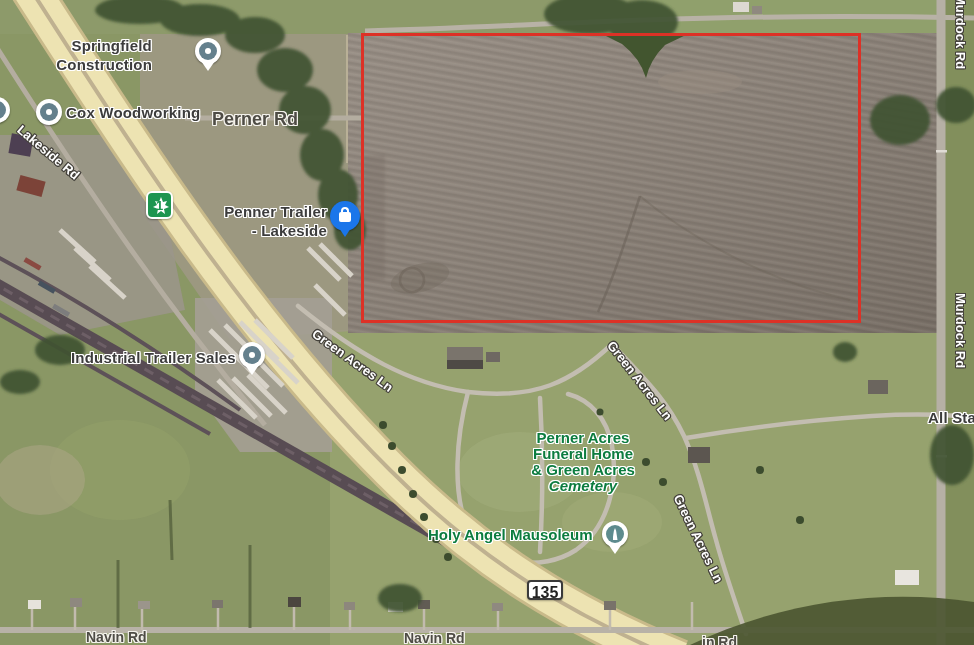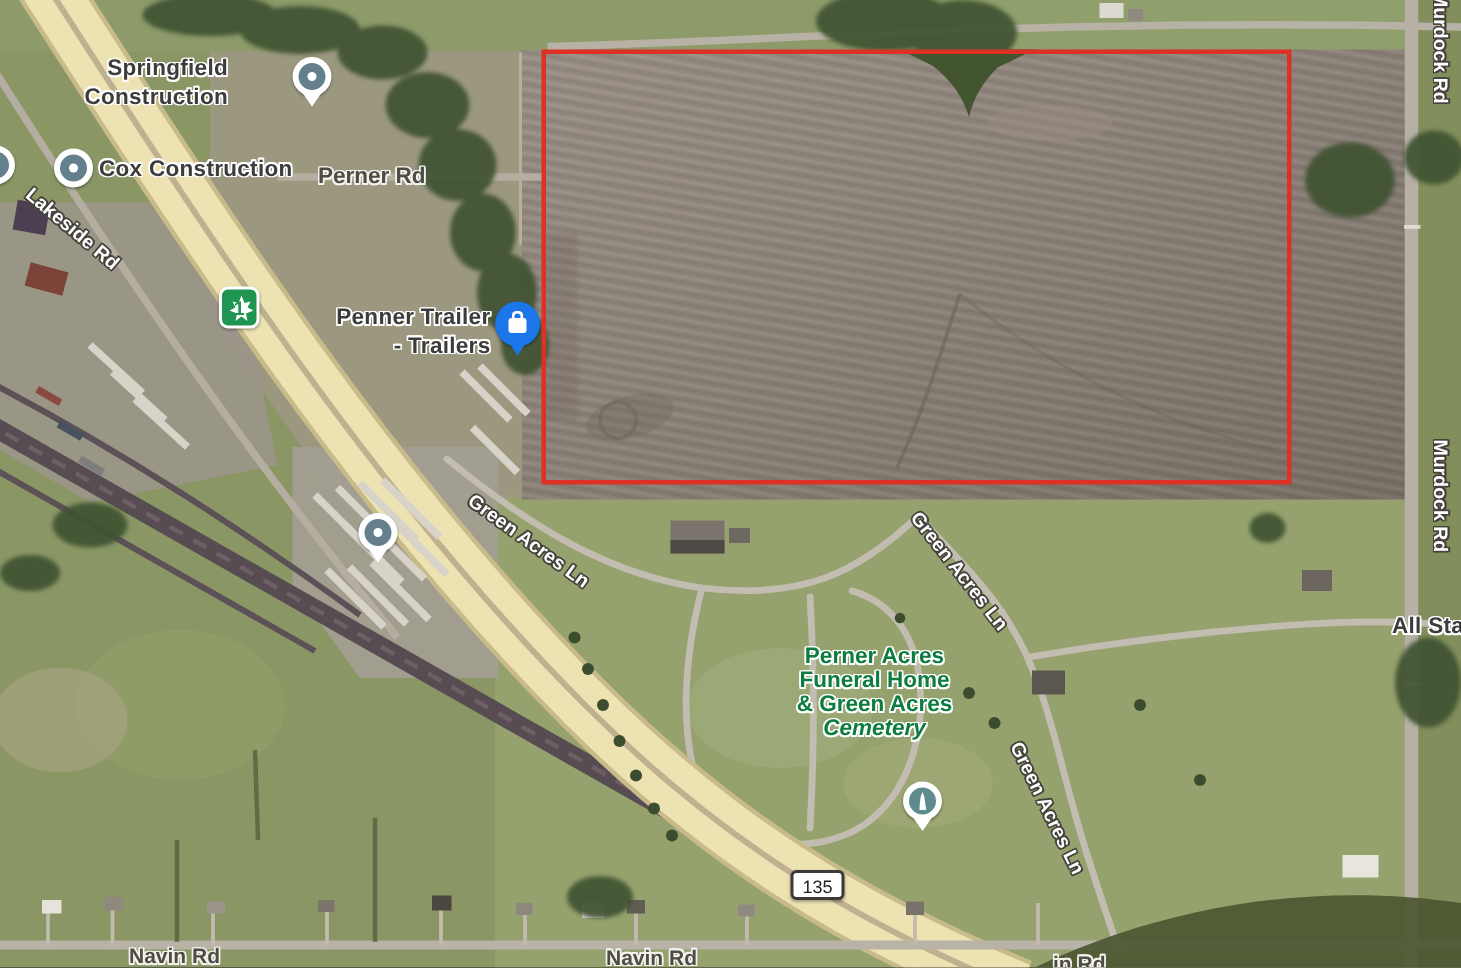--- a/index.html
+++ b/index.html
@@ -9,21 +9,21 @@
 
   
   .parcel{position:absolute;left:361px;top:33px;width:500px;height:290px;
           border:3px solid #dd3126;box-sizing:border-box;pointer-events:none;}
 
   
   .abs{position:absolute;white-space:nowrap;}
   .lbl{font-size:15px;font-weight:bold;color:#3c3c3c;letter-spacing:.2px;
        text-shadow:-1px -1px 0 #fff,1px -1px 0 #fff,-1px 1px 0 #fff,1px 1px 0 #fff,
                    0 -1px 0 #fff,0 1px 0 #fff,-1px 0 0 #fff,1px 0 0 #fff;}
-  .roadDark{font-size:15px;font-weight:bold;color:#4e4c45;
+  .roadDark{font-size:18px;font-weight:bold;color:#4e4c45;
        text-shadow:-1px -1px 0 #f4f2ec,1px -1px 0 #f4f2ec,-1px 1px 0 #f4f2ec,1px 1px 0 #f4f2ec,
                    0 -1px 0 #f4f2ec,0 1px 0 #f4f2ec,-1px 0 0 #f4f2ec,1px 0 0 #f4f2ec;}
   .roadLight{font-size:13px;font-weight:bold;color:#fff;
        text-shadow:-1px -1px 0 #45423c,1px -1px 0 #45423c,-1px 1px 0 #45423c,1px 1px 0 #45423c,
                    0 -1px 0 #45423c,0 1px 0 #45423c,-1px 0 0 #45423c,1px 0 0 #45423c;}
   .green{font-size:15px;font-weight:bold;color:#0c7c3f;line-height:16px;text-align:center;
        text-shadow:-1px -1px 0 #fff,1px -1px 0 #fff,-1px 1px 0 #fff,1px 1px 0 #fff,
                    0 -1px 0 #fff,0 1px 0 #fff,-1px 0 0 #fff,1px 0 0 #fff;}
   .rot{transform-origin:0 0;}
   .ra{text-align:right;}
@@ -61,21 +61,21 @@
 
   
   .shield1{position:absolute;width:27px;height:28px;background:#1e9550;border:2px solid #fff;
            border-radius:6px;box-sizing:border-box;box-shadow:0 1px 2px rgba(0,0,0,.35);}
   .shield1 svg{position:absolute;left:2.5px;top:2px;}
   .shield1 .num{position:absolute;left:0;top:5px;width:100%;text-align:center;
            font-size:13px;font-weight:bold;color:#1e9550;}
   .shield135{position:absolute;width:36px;height:20px;background:#fff;border:2px solid #3a3a3a;
            border-radius:4px;box-sizing:border-box;box-shadow:0 1px 2px rgba(0,0,0,.3);}
   .shield135 .num{position:absolute;left:0;top:2px;width:100%;text-align:center;
-           font-size:12px;font-weight:normal;color:#222;}
+           font-size:16px;font-weight:bold;color:#222;}
 </style>
 </head>
 <body>
 
 <div class="map">
 
   <svg class="terrain" width="974" height="645" viewBox="0 0 974 645">
     <defs>
       <pattern id="plow" width="7" height="7" patternUnits="userSpaceOnUse" patternTransform="rotate(10)">
         <rect width="7" height="7" fill="#8c8177"></rect>
@@ -239,35 +239,37 @@
     </g>
   </svg>
 
   <div class="parcel"></div>
 
   <div class="abs lbl ra" style="right:822px;top:36px;line-height:19px;">
     <span style="display:block;">Springfield</span>
     <span style="display:block;">Construction</span>
   </div>
 
-  <div class="abs lbl" style="left:66px;top:104px;">Cox Construction</div>
+  <div class="abs lbl" style="left:66px;top:104px;">Cox Woodworking</div>
 
   <div class="abs lbl ra" style="right:647px;top:202px;line-height:19px;">
     <span style="display:block;">Penner Trailer</span>
-    <span style="display:block;">- Trailers</span>
-  </div>
-
+    <span style="display:block;">- Lakeside</span>
+  </div>
+
+  <div class="abs lbl" style="left:71px;top:349px;">Industrial Trailer Sales</div>
 
   <div class="abs green" style="left:583px;top:430px;transform:translateX(-50%);">
     <span style="display:block;">Perner Acres</span>
     <span style="display:block;">Funeral Home</span>
     <span style="display:block;">&amp; Green Acres</span>
     <span style="display:block;font-style:italic;">Cemetery</span>
   </div>
 
+  <div class="abs green" style="left:428px;top:527px;">Holy Angel Mausoleum</div>
 
   <div class="abs lbl" style="left:928px;top:409px;">All Sta</div>
 
   <div class="abs roadDark" style="left:212px;top:109px;">Perner Rd</div>
   <div class="abs roadLight rot" style="left:24px;top:122px;transform:rotate(40deg);">Lakeside Rd</div>
   <div class="abs roadLight rot" style="left:318px;top:326px;transform:rotate(36deg);">Green Acres Ln</div>
   <div class="abs roadLight rot" style="left:616px;top:338px;transform:rotate(52deg);">Green Acres Ln</div>
   <div class="abs roadLight rot" style="left:684px;top:492px;transform:rotate(64deg);">Green Acres Ln</div>
   <div class="abs roadDark" style="left:86px;top:629px;font-size:14px;">Navin Rd</div>
   <div class="abs roadDark" style="left:404px;top:630px;font-size:14px;">Navin Rd</div>

